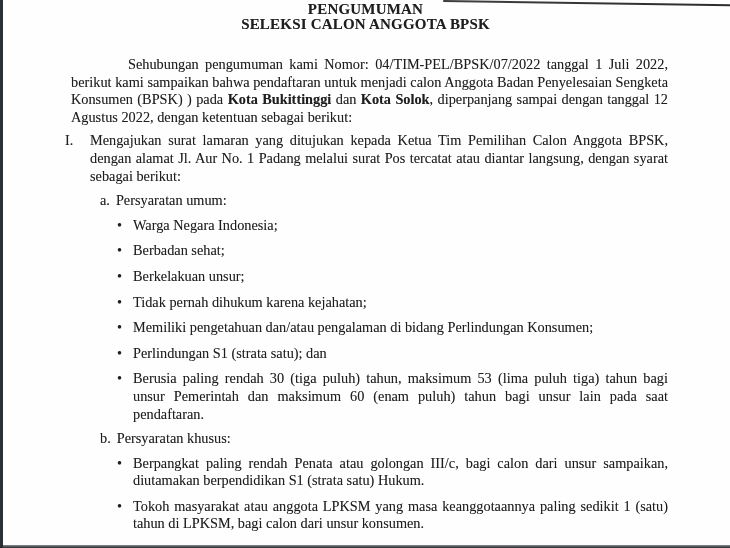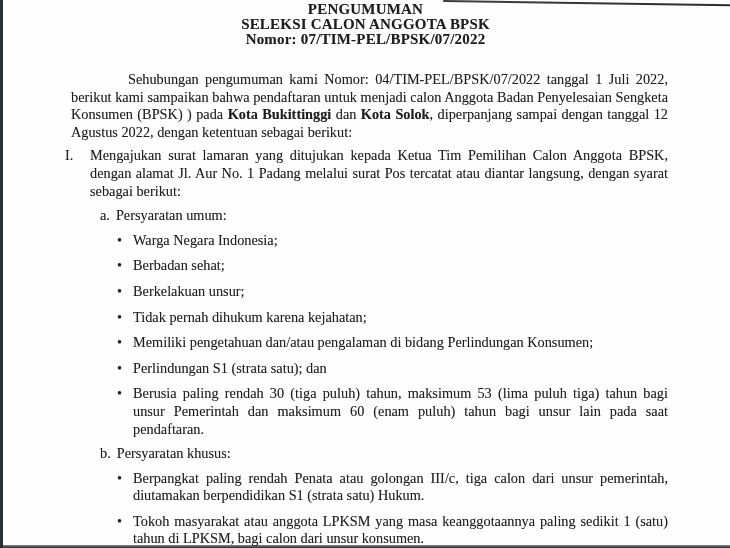--- a/index.html
+++ b/index.html
@@ -80,21 +80,20 @@
 
   <div class="edge-left"></div>
   <div class="edge-top"></div>
   <div class="edge-bottom"></div>
 
   <div class="content">
 
     <header class="doc-header">
       <div>PENGUMUMAN</div>
       <div>SELEKSI CALON ANGGOTA BPSK</div>
-      <div>Nomor: 07/TIM-PEL/BPSK/07/2022</div>
     </header>
 
     <p class="intro"><span>Sehubungan pengumuman kami Nomor: 04/TIM-PEL/BPSK/07/2022 tanggal 1 Juli 2022, berikut kami sampaikan bahwa pendaftaran untuk menjadi calon Anggota Badan Penyelesaian Sengketa Konsumen (BPSK) ) pada </span><b>Kota Bukittinggi</b><span> dan </span><b>Kota Solok</b><span>, diperpanjang sampai dengan tanggal 12 Agustus 2022, dengan ketentuan sebagai berikut:</span></p>
 
     <div class="sec">
       <span class="numeral">I.</span>
       <p class="sec-text">Mengajukan surat lamaran yang ditujukan kepada Ketua Tim Pemilihan Calon Anggota BPSK, dengan alamat Jl. Aur No. 1 Padang melalui surat Pos tercatat atau diantar langsung, dengan syarat sebagai berikut:</p>
 
       <div class="sub">
         <div class="sub-head"><span class="sub-label">a.</span><span>Persyaratan umum:</span></div>
@@ -105,20 +104,20 @@
           <li>Tidak pernah dihukum karena kejahatan;</li>
           <li>Memiliki pengetahuan dan/atau pengalaman di bidang Perlindungan Konsumen;</li>
           <li>Perlindungan S1 (strata satu); dan</li>
           <li>Berusia paling rendah 30 (tiga puluh) tahun, maksimum 53 (lima puluh tiga) tahun bagi unsur Pemerintah dan maksimum 60 (enam puluh) tahun bagi unsur lain pada saat pendaftaran.</li>
         </ul>
       </div>
 
       <div class="sub">
         <div class="sub-head"><span class="sub-label">b.</span><span>Persyaratan khusus:</span></div>
         <ul class="bullets">
-          <li>Berpangkat paling rendah Penata atau golongan III/c, tiga calon dari unsur pemerintah, diutamakan berpendidikan S1 (strata satu) Hukum.</li>
+          <li>Berpangkat paling rendah Penata atau golongan III/c, bagi calon dari unsur sampaikan, diutamakan berpendidikan S1 (strata satu) Hukum.</li>
           <li>Tokoh masyarakat atau anggota LPKSM yang masa keanggotaannya paling sedikit 1 (satu) tahun di LPKSM, bagi calon dari unsur konsumen.</li>
         </ul>
       </div>
     </div>
 
   </div>
 </div>
 
 </body></html>

